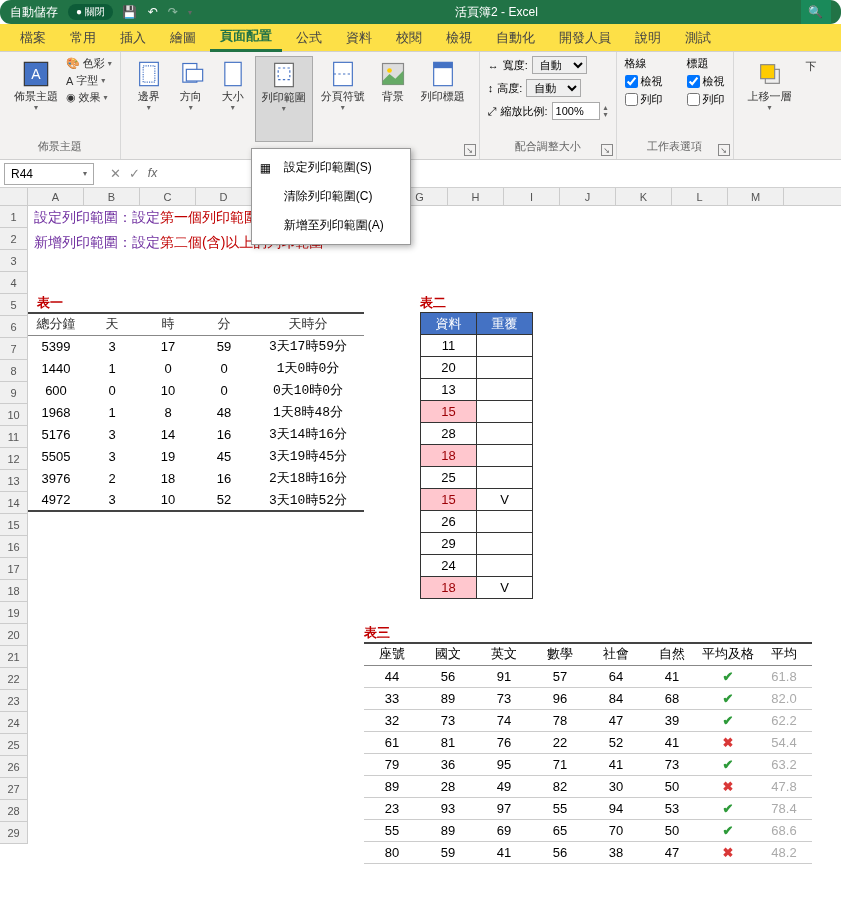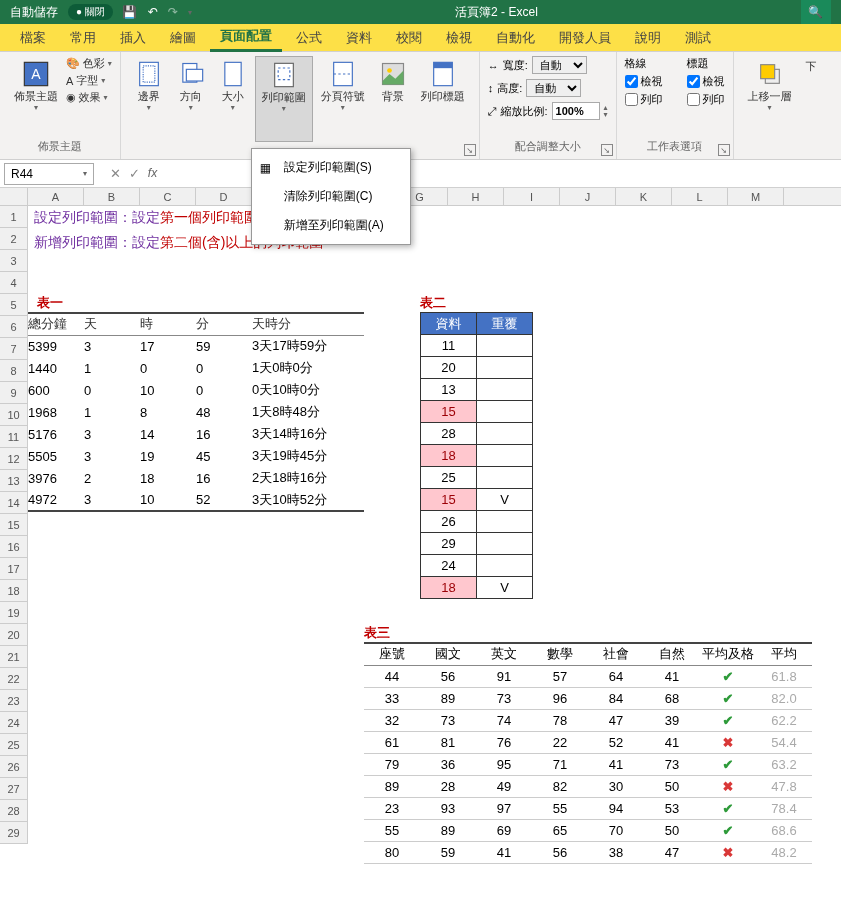--- a/index.html
+++ b/index.html
@@ -1,17 +1,17 @@
 <!DOCTYPE html>
 <html><head>
 <meta charset="utf-8">
 <style>
 *{margin:0;padding:0;box-sizing:border-box;font-family:"Microsoft JhengHei","Segoe UI",sans-serif;}
 body{background:#fff;width:841px;height:902px;overflow:hidden;font-size:13px;}
-.titlebar{background:#217346;color:#fff;height:24px;display:flex;align-items:center;padding:0 10px;font-size:12px;}
+.titlebar{background:#217346;color:#fff;height:24px;display:flex;align-items:center;padding:0 10px;font-size:12px;border-radius:11px;}
 .titlebar .left{display:flex;align-items:center;gap:10px;}
 .autosave-pill{background:#0d5c38;border-radius:9px;padding:1px 8px;font-size:10px;}
 .titlebar .center{flex:1;text-align:center;}
 .titlebar .right{display:flex;align-items:center;}
 .search-btn{background:#1a8a5a;width:30px;height:24px;display:flex;align-items:center;justify-content:center;}
 .tabs{background:#fde047;height:28px;display:flex;align-items:center;padding:0 10px;gap:4px;font-size:13px;border-bottom:1px solid #d0d0d0;}
 .tab{padding:4px 10px;color:#444;cursor:pointer;}
 .tab.active{border-bottom:3px solid #217346;color:#217346;font-weight:600;}
 .ribbon{background:#f3f2f1;height:108px;display:flex;border-bottom:1px solid #d0d0d0;}
 .rgroup{border-right:1px solid #d8d8d8;padding:4px 8px 2px;display:flex;flex-direction:column;align-items:center;position:relative;}
@@ -21,21 +21,21 @@
 .rbtn.large{min-width:48px;}
 .rbtn.active{background:#d8d8d8;border:1px solid #aaa;}
 .rbtn-icon{width:28px;height:28px;margin-bottom:2px;}
 .rbtn-label{font-size:11px;line-height:1.2;}
 .chev{font-size:8px;color:#666;}
 .small-opts{display:flex;flex-direction:column;gap:2px;font-size:11px;color:#333;}
 .small-opts div{display:flex;align-items:center;gap:3px;}
 .fit-row{display:flex;align-items:center;gap:4px;font-size:11px;margin-bottom:3px;}
 .fit-row select,.fit-row input{font-size:11px;border:1px solid #aaa;padding:1px 3px;}
 .fit-row select{width:55px;height:18px;}
-.fit-row input{width:48px;height:18px;font-weight:bold;}
+.fit-row input{width:48px;height:18px;}
 .chk-col{display:flex;flex-direction:column;gap:3px;font-size:11px;}
 .chk-col label{display:flex;align-items:center;gap:3px;}
 .launcher{position:absolute;right:3px;bottom:3px;width:12px;height:12px;border:1px solid #888;font-size:8px;display:flex;align-items:center;justify-content:center;color:#666;}
 .dropdown-menu{position:absolute;background:#fff;border:1px solid #999;box-shadow:2px 2px 6px rgba(0,0,0,0.3);z-index:100;padding:4px 0;font-size:12px;}
 .dropdown-menu .mitem{padding:6px 18px 6px 32px;display:flex;align-items:center;cursor:pointer;white-space:nowrap;}
 .mitem .micon{position:absolute;left:8px;}
 .namebox-row{height:28px;display:flex;align-items:center;border-bottom:1px solid #d0d0d0;background:#fff;}
 .namebox{width:90px;border:1px solid #aaa;height:22px;margin:0 4px;padding:2px 6px;font-size:12px;display:flex;align-items:center;justify-content:space-between;}
 .fx-btns{display:flex;gap:8px;padding:0 12px;color:#888;}
 .fx{font-style:italic;color:#666;font-size:12px;}
@@ -44,24 +44,24 @@
 .ch{border-right:1px solid #ccc;text-align:center;line-height:18px;}
 .sheet{display:flex;}
 .row-headers{width:28px;background:#f0f0f0;display:flex;flex-direction:column;font-size:11px;color:#555;}
 .rh{height:22px;border-bottom:1px solid #ccc;border-right:1px solid #ccc;text-align:center;line-height:22px;}
 .cells{position:relative;flex:1;}
 .note-text{color:#7030a0;position:absolute;font-size:14px;}
 .note-red{color:#c00000;}
 .table1{position:absolute;left:0;top:88px;}
 .table1 .hdr{color:#c00000;font-weight:bold;padding-left:9px;}
 .t1{border-collapse:collapse;font-size:13px;}
-.t1 th,.t1 td{padding:0 0;text-align:left;height:22px;}
+.t1 th,.t1 td{padding:0 0;text-align:center;height:22px;}
 .t1 th{color:#333;font-weight:normal;border-top:2px solid #444;border-bottom:1px solid #888;}
 .t1 tr:last-child td{border-bottom:2px solid #444;}
-.t1 .c1{width:56px;}.t1 .c2{width:56px;}.t1 .c3{width:56px;}.t1 .c4{width:56px;}.t1 .c5{width:112px;}
+.t1 .c1{width:56px;}.t1 .c2{width:56px;}.t1 .c3{width:56px;}.t1 .c4{width:56px;}.t1 .c5{width:112px;font-family:Liberation Mono, monospace;}
 .table2{position:absolute;left:392px;top:88px;}
 .table2 .hdr{color:#c00000;font-weight:bold;}
 .t2{border-collapse:collapse;font-size:13px;}
 .t2 th{background:#4472c4;color:#fff;border:1px solid #333;height:22px;width:56px;font-weight:normal;}
 .t2 td{border:1px solid #333;height:22px;width:56px;text-align:center;}
 .t2 td.hl{background:#ffc7ce;color:#9c0006;}
 .table3{position:absolute;left:336px;top:418px;}
 .table3 .hdr{color:#c00000;font-weight:bold;}
 .t3{border-collapse:collapse;font-size:13px;}
 .t3 th,.t3 td{width:56px;height:22px;text-align:center;font-weight:normal;}

